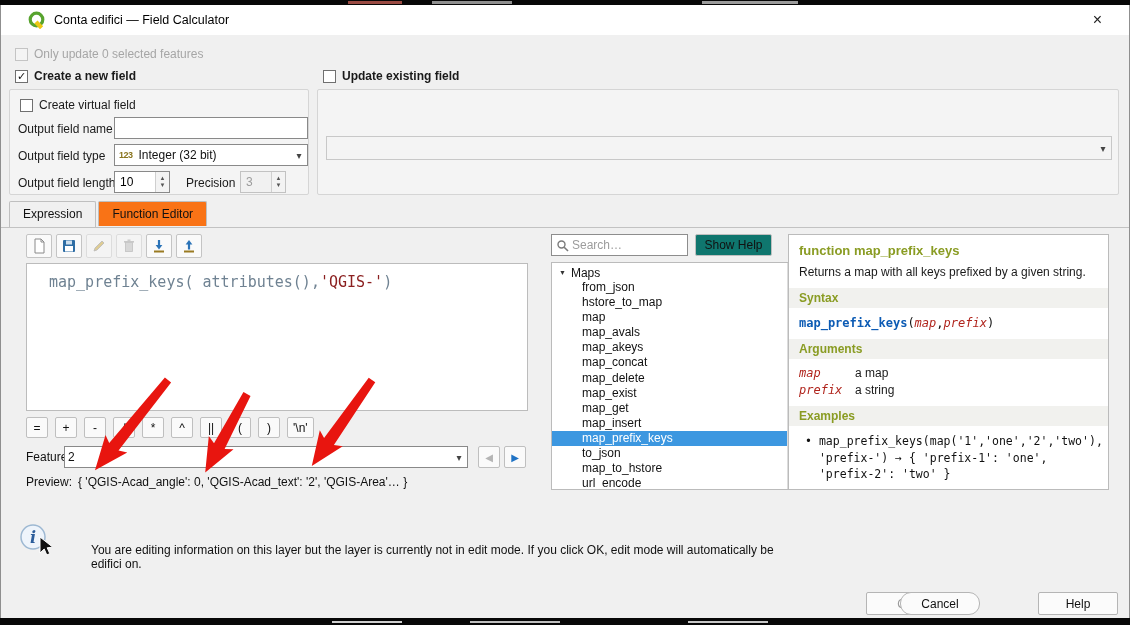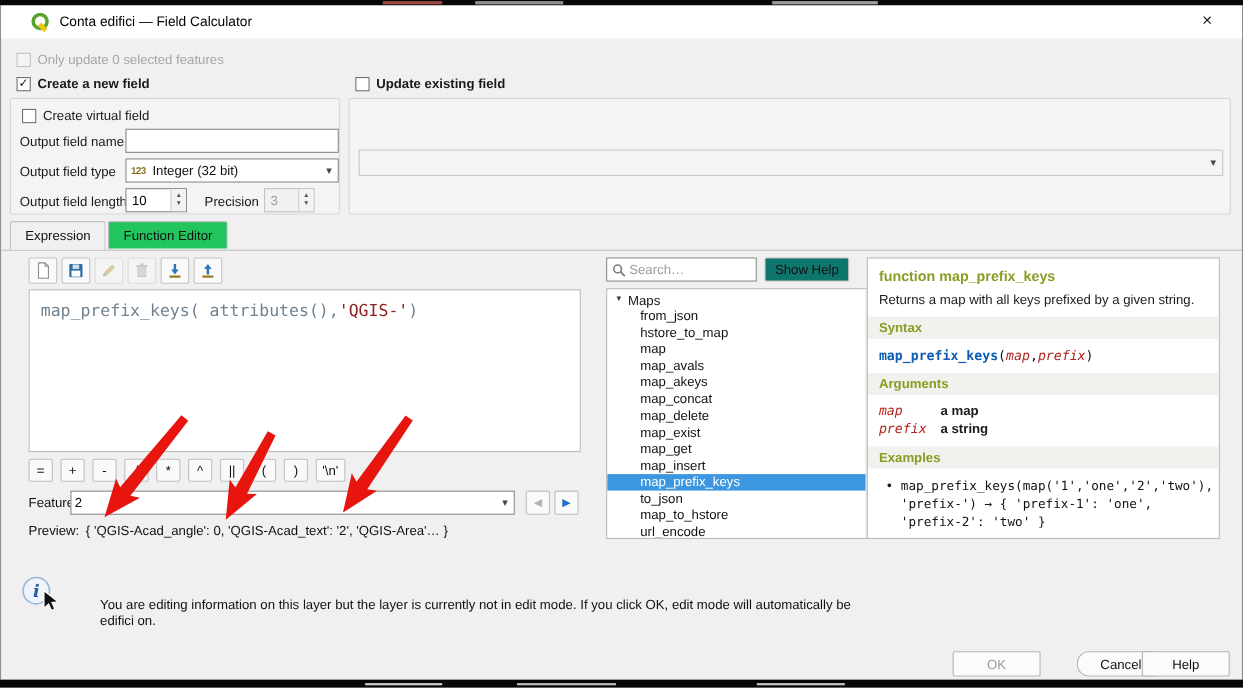--- a/index.html
+++ b/index.html
@@ -26,27 +26,27 @@
 .combo .c123{font-size:9px;font-weight:bold;color:#8a7520;margin:0 3px 0 4px;letter-spacing:-0.5px;}
 .combo .ctext{font-size:12px;color:#111;flex:1;padding-left:3px;white-space:nowrap;}
 .combo .carrow{width:16px;text-align:center;font-size:10px;color:#444;flex:none;}
 .combo.cdisabled{background:#f4f4f4;border-color:#c8c8c8;}
 .spin{position:absolute;border:1px solid #898989;background:#fff;display:flex;}
 .spin .sval{flex:1;font-size:12px;padding:3px 0 0 5px;}
 .spin .sbtns{width:14px;border-left:1px solid #cfcfcf;display:flex;flex-direction:column;align-items:center;justify-content:center;font-size:6px;line-height:7px;color:#555;background:#f3f3f3;}
 .spin.disabled{background:#f1f1f1;border-color:#c2c2c2;}
 .spin.disabled .sval{color:#9c9c9c;}
 .tabbar{position:absolute;left:8px;top:196px;display:flex;gap:2px;z-index:3;}
-.tab{padding:5px 13px 4px;font-size:12px;background:#22c55e;border:1px solid #bfbfbf;border-bottom:none;border-radius:2px 2px 0 0;color:#111;}
+.tab{padding:5px 13px 4px;font-size:12px;background:#f97316;border:1px solid #bfbfbf;border-bottom:none;border-radius:2px 2px 0 0;color:#111;}
 .tab.active{background:#f0f0f0;padding-bottom:6px;margin-bottom:-1px;font-weight:normal;}
 .tabline{position:absolute;left:0;right:0;top:222px;border-top:1px solid #c2c2c2;z-index:1;}
 .etoolbar{position:absolute;left:25px;top:229px;display:flex;gap:4px;}
 .tbtn{width:26px;height:24px;border:1px solid #c4c4c4;border-radius:2px;background:#fafafa;display:flex;align-items:center;justify-content:center;}
 .tbtn.disabled{opacity:.45;}
-.expr{position:absolute;left:25px;top:258px;width:502px;height:148px;border:1px solid #bcbcbc;background:#fff;font-family:"DejaVu Sans Mono",monospace;font-size:15px;padding:9px 10px;color:#6f8292;}
+.expr{position:absolute;left:25px;top:258px;width:502px;height:148px;border:1px solid #bcbcbc;background:#fff;font-family:"DejaVu Sans Mono",monospace;font-size:15px;padding:9px 22px;color:#6f8292;}
 .expr .fn{color:#6f8292;}
 .expr .str{color:#8b2020;}
 .opsrow{position:absolute;left:25px;top:412px;display:flex;gap:7px;}
 .opbtn{min-width:22px;height:21px;padding:0 5px;font-size:12px;border:1px solid #bfbfbf;background:#fafafa;border-radius:2px;display:flex;align-items:center;justify-content:center;color:#111;}
 .frow{position:absolute;}
 .flabel2{position:absolute;font-size:12px;color:#111;}
 .navbtn{position:absolute;top:0;width:22px;height:22px;border:1px solid #bfbfbf;background:#fafafa;border-radius:2px;display:flex;align-items:center;justify-content:center;font-size:10px;}
 .navbtn.prev{color:#b5b5b5;}
 .navbtn.next{color:#1f72c4;}
 .prow{position:absolute;font-size:12px;display:flex;gap:6px;color:#111;white-space:nowrap;}
@@ -66,29 +66,29 @@
 .vsb .vthumb{position:absolute;left:1px;right:1px;top:92px;height:72px;background:#cecece;border:1px solid #b5b5b5;border-radius:1px;}
 .helpbox{position:absolute;left:787px;top:229px;width:321px;height:256px;border:1px solid #bbb;background:#fff;overflow:hidden;}
 .help-title{color:#8a9c23;font-weight:bold;font-size:13px;padding:8px 10px 7px;}
 .help-desc{font-size:12px;color:#1a1a1a;padding:0 10px 9px;}
 .help-h{background:#f1f1ee;color:#8a9c23;font-weight:bold;font-size:12px;padding:3px 10px;}
 .help-syntax{padding:8px 10px 9px;font-family:"DejaVu Sans Mono",monospace;font-size:12px;color:#111;}
 .sy-fn{color:#0c5bb4;font-weight:bold;}
 .sy-arg{color:#b0241c;font-style:italic;}
 .help-args{padding:7px 10px 9px;display:grid;grid-template-columns:56px 1fr;row-gap:3px;font-size:12px;}
 .arg-name{color:#b0241c;font-style:italic;font-family:"DejaVu Sans Mono",monospace;}
-.arg-desc{color:#1a1a1a;font-weight:bold;}
+.arg-desc{color:#1a1a1a;}
 .help-ex{padding:7px 10px 8px 16px;}
 .ex-item{display:flex;gap:7px;font-family:"DejaVu Sans Mono",monospace;font-size:11.5px;line-height:1.45;color:#111;}
 .ex-item .bullet{flex:none;}
 .info-icon{position:absolute;left:18px;top:517px;}
 .info-text{position:absolute;left:90px;top:538px;width:700px;font-size:12px;color:#111;}
 .btn{position:absolute;top:587px;width:80px;height:23px;background:#fbfbfb;border:1px solid #b5b5b5;border-radius:2px;font-size:12px;display:flex;align-items:center;justify-content:center;color:#111;}
 .btn.ok{left:865px;color:#9b9b9b;}
-.btn.cancel{left:978px;border-radius:11px;}
+.btn.cancel{left:899px;border-radius:11px;}
 .btn.help{left:1037px;}
 .arrows{position:absolute;left:0;top:0;width:1130px;height:625px;pointer-events:none;z-index:40;}
 .arrows path{fill:#e8150f;}
 </style>
 </head>
 <body>
 
 <div class="stage">
 
   <div class="strip strip-top">

